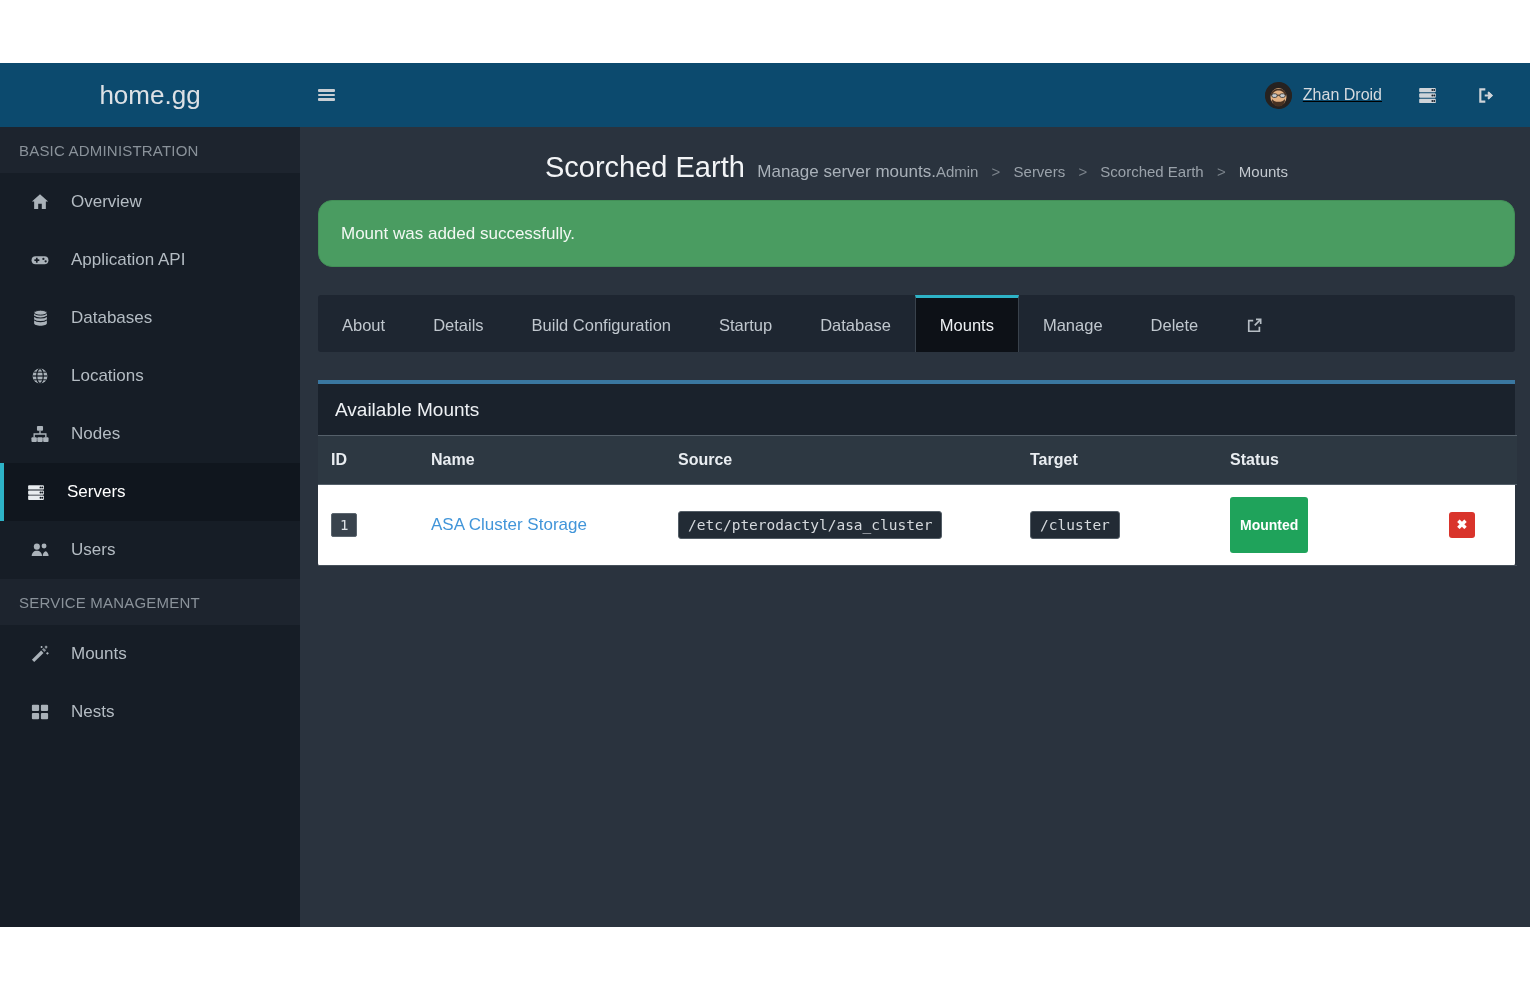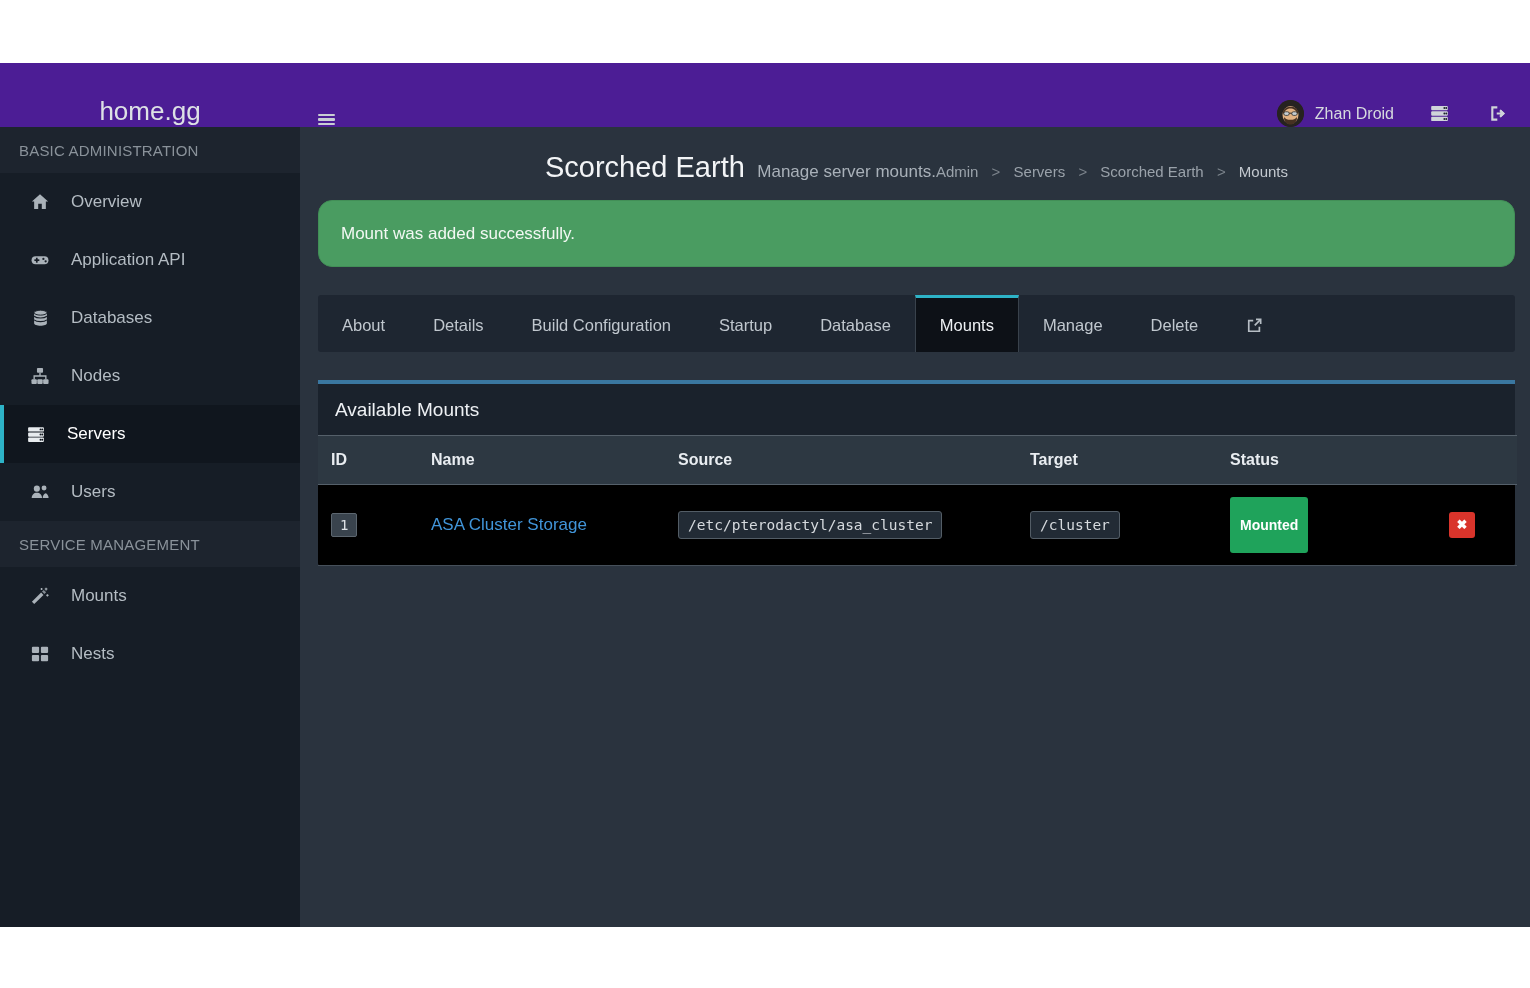--- a/index.html
+++ b/index.html
@@ -1,25 +1,25 @@
 <!DOCTYPE html>
 <html><head>
 <meta charset="utf-8">
 <style>
   * { margin:0; padding:0; box-sizing:border-box; }
   html,body { background:#ffffff; font-family:"Liberation Sans", sans-serif; }
   .screen { position:relative; width:1530px; height:988px; background:#ffffff; overflow:hidden; }
   .app { position:absolute; top:63px; left:0; width:1530px; height:864px; display:flex; flex-direction:column; background:#2a333e; }
 
   
-  .topbar { height:64px; flex:0 0 64px; background:#4c1d95; display:flex; align-items:flex-end; }
+  .topbar { height:64px; flex:0 0 64px; background:#0c4a6e; display:flex; align-items:center; }
   .brand { width:300px; display:flex; align-items:center; justify-content:center; color:#dde1e5; font-size:26px; font-weight:400; cursor:pointer; }
   .hamburger { width:52px; display:flex; align-items:center; justify-content:center; cursor:pointer; color:#c9ced3; }
   .hamburger .bar { display:block; width:17px; height:2.5px; background:#c9ced3; margin:2px 0; border-radius:1px; }
-  .topbar-right { margin-left:auto; display:flex; align-items:center; padding-right:2px; }
+  .topbar-right { margin-left:auto; display:flex; align-items:center; padding-right:14px;text-decoration:underline; }
   .user-menu { display:flex; align-items:center; gap:11px; padding:0 16px; height:100%; cursor:pointer; }
   .avatar { width:27px; height:27px; border-radius:50%; overflow:hidden; background:#2b2724; flex:0 0 27px; }
   .user-name { color:#d6dade; font-size:16px; }
   .topbar-icon { padding:0 20px; height:100%; display:flex; align-items:center; color:#cfd4d9; cursor:pointer; }
 
   
   .shell { flex:1; display:flex; min-height:0; }
   .sidebar { width:300px; flex:0 0 300px; background:#161d26; padding-bottom:10px; }
   .side-header { height:46px; display:flex; align-items:center; padding-left:19px; background:#1d242e; color:#8a929a; font-size:15px; letter-spacing:.2px; }
   .side-item { height:58px; display:flex; align-items:center; gap:21px; padding-left:26px; color:#b4bcc3; font-size:17px; cursor:pointer; border-left:4px solid transparent; }
@@ -39,21 +39,21 @@
 
   .alert-success { margin-top:12px; height:67px; background:#4a9c61; border:1px solid #428f57; border-radius:14px; display:flex; align-items:center; padding-left:22px; color:#f2f8f3; font-size:17px; }
 
   
   .tabbar { margin-top:28px; height:57px; background:#1e2631; border-radius:3px; display:flex; align-items:stretch; }
   .tab { display:flex; align-items:center; padding:0 24px; color:#c0c7ce; font-size:16.5px; cursor:pointer; border-top:3px solid transparent; }
   .tab.active { background:#0d1117; border-top:3px solid #2db3c7; border-left:1px solid #39424c; border-right:1px solid #39424c; color:#eef1f4; }
   .tab.icon-tab { color:#b6bdc4; }
 
   
-  .panel { margin-top:28px; border-top:4px solid #3a77a0; border-radius:0 0 3px 3px; background:#000000; }
+  .panel { margin-top:28px; border-top:4px solid #3a77a0; border-radius:0 0 3px 3px; background:#ffffff; }
   .panel-heading { background:#1a222c; padding:15px 17px 14px; color:#eef1f4; font-size:19px; }
   table.mounts { width:100%; border-collapse:collapse; table-layout:fixed; }
   table.mounts col.c-id { width:100px; } table.mounts col.c-name { width:247px; }
   table.mounts col.c-source { width:352px; } table.mounts col.c-target { width:200px; }
   table.mounts col.c-status { width:190px; } table.mounts col.c-act { width:110px; }
   table.mounts th { background:#2d3842; text-align:left; font-size:16px; color:#e9edf1; padding:15px 13px; border-top:1px solid #55606a; border-bottom:1px solid #55606a; font-weight:bold; }
   table.mounts td { padding:12px 13px; border-bottom:1px solid #46505a; vertical-align:middle; }
   .chip-id { display:inline-block; font-family:"DejaVu Sans Mono", monospace; font-size:14px; color:#dde1e5; background:#39434d; border:1px solid #5c666f; border-radius:2px; padding:3px 8px; }
   .link-name { color:#4195d9; font-size:17px; text-decoration:none; cursor:pointer; }
   .chip-code { display:inline-block; font-family:"DejaVu Sans Mono", monospace; font-size:14.5px; color:#d6dade; background:#222b35; border:1px solid #535d66; border-radius:3px; padding:5px 9px; }
@@ -149,20 +149,32 @@
         <div class="side-item">
           <span class="ico">
             <svg width="17" height="18" viewBox="0 0 16 16" fill="currentColor">
               <path d="M2 3 c0-1.3 2.7-2.3 6-2.3 s6 1 6 2.3 v10 c0 1.3-2.7 2.3-6 2.3 s-6-1-6-2.3z"></path>
               <path d="M2 6.4 c1.2 1 3.4 1.6 6 1.6 s4.8-.6 6-1.6" fill="none" stroke="#161d26" stroke-width="1.1"></path>
               <path d="M2 9.8 c1.2 1 3.4 1.6 6 1.6 s4.8-.6 6-1.6" fill="none" stroke="#161d26" stroke-width="1.1"></path>
               <ellipse cx="8" cy="3" rx="6" ry="2.3" fill="currentColor" stroke="#161d26" stroke-width="0.9"></ellipse>
             </svg>
           </span>
           <span>Databases</span>
+        </div>
+        <div class="side-item">
+          <span class="ico">
+            <svg width="18" height="18" viewBox="0 0 16 16">
+              <circle cx="8" cy="8" r="6.6" fill="currentColor"></circle>
+              <ellipse cx="8" cy="8" rx="2.9" ry="6.6" fill="none" stroke="#161d26" stroke-width="1.1"></ellipse>
+              <line x1="1.4" y1="8" x2="14.6" y2="8" stroke="#161d26" stroke-width="1.1"></line>
+              <line x1="2.3" y1="4.6" x2="13.7" y2="4.6" stroke="#161d26" stroke-width="0.9"></line>
+              <line x1="2.3" y1="11.4" x2="13.7" y2="11.4" stroke="#161d26" stroke-width="0.9"></line>
+            </svg>
+          </span>
+          <span>Locations</span>
         </div>
         <div class="side-item">
           <span class="ico">
             <svg width="18" height="18" viewBox="0 0 16 16" fill="currentColor">
               <rect x="5.3" y="0.8" width="5.4" height="4.2" rx="0.8"></rect>
               <path d="M8 5 V8 M2.8 11 V8 H13.2 V11" fill="none" stroke="currentColor" stroke-width="1.2"></path>
               <rect x="0.4" y="10.9" width="4.8" height="4.2" rx="0.8"></rect>
               <rect x="5.6" y="10.9" width="4.8" height="4.2" rx="0.8"></rect>
               <rect x="10.8" y="10.9" width="4.8" height="4.2" rx="0.8"></rect>
             </svg>

